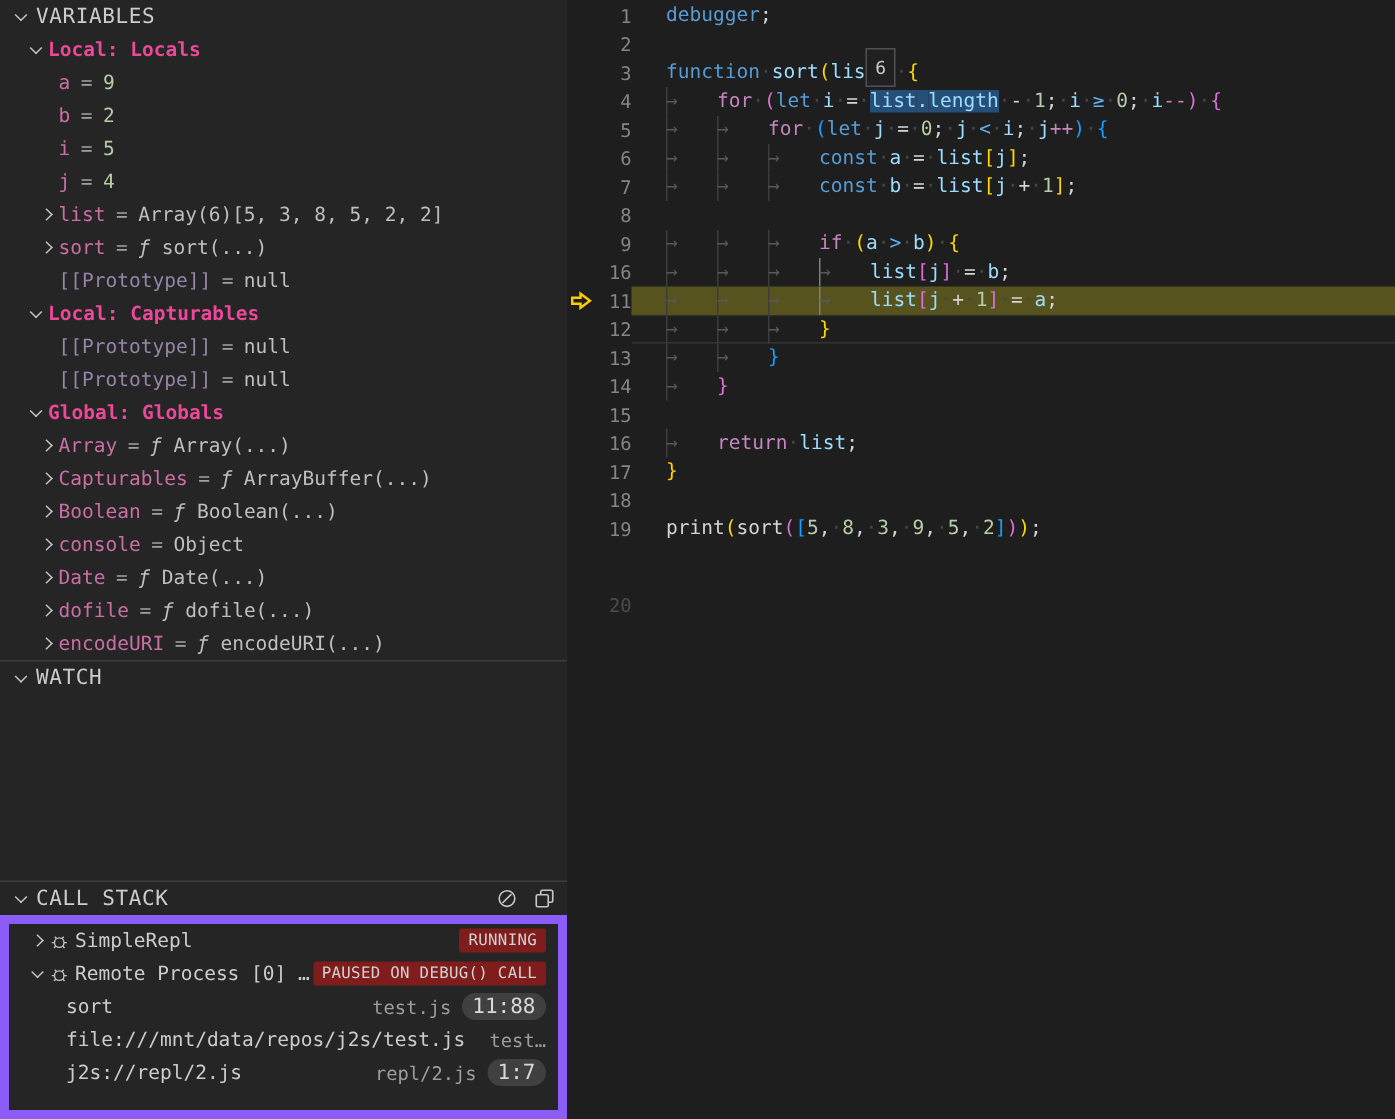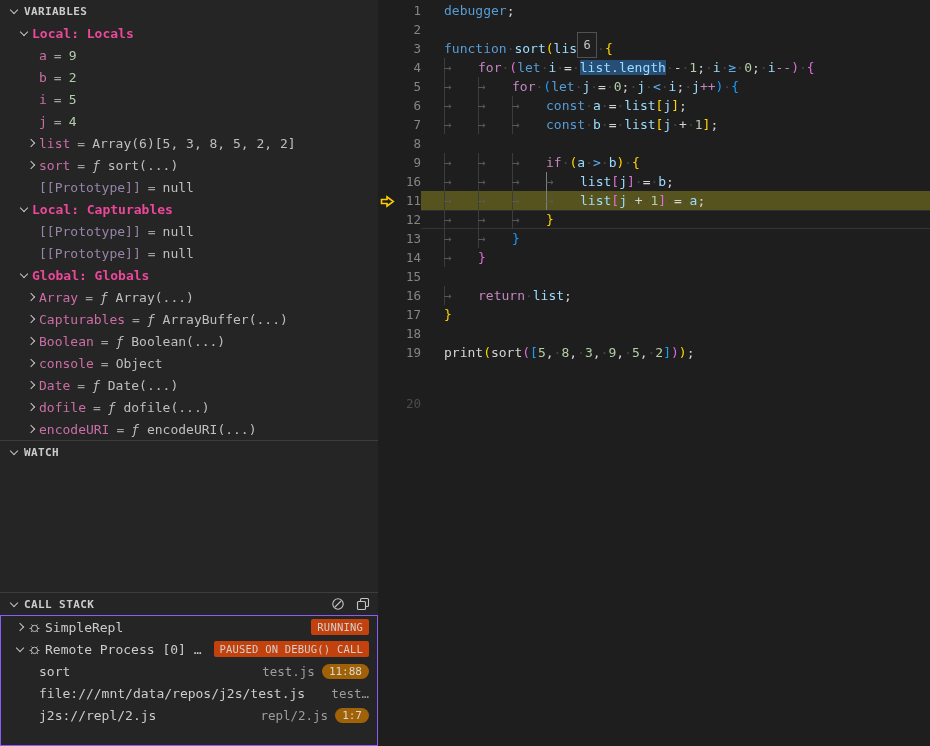--- a/index.html
+++ b/index.html
@@ -4,21 +4,21 @@
 <style>
   * { margin:0; padding:0; box-sizing:border-box; }
   html,body { width:930px; height:746px; overflow:hidden; background:#1e1e1e;
     font-family:"DejaVu Sans Mono", monospace; }
   .app { display:flex; width:930px; height:746px; }
 
   
   .sidebar { width:378px; flex:none; background:#252526; color:#cccccc;
     display:flex; flex-direction:column; }
   .pane-header { height:22px; flex:none; display:flex; align-items:center;
-    padding-left:7px; font-size:11px; font-weight:bold; letter-spacing:.4px; color:#cccccc; }
+    padding-left:7px; font-size:14px; font-weight:normal; letter-spacing:.4px; color:#cccccc; }
   .ph-title { margin-left:2px; }
   .hr { height:1px; flex:none; background:#3d3d40; }
   .watch-space { flex:1; }
 
   .chev { display:inline-block; width:15px; height:16px; position:relative; flex:none; }
   .chev::before { content:""; position:absolute; top:5px; left:4px; width:5px; height:5px;
     border-right:1.2px solid #c5c5c5; border-bottom:1.2px solid #c5c5c5;
     transform:rotate(-45deg); }
   .chev.down::before { transform:rotate(45deg); top:4px; }
   .chev-sp { display:inline-block; width:15px; flex:none; }
@@ -31,30 +31,30 @@
   .vname { color:#cb6ea6; }
   .pname { color:#9884a8; }
   .eq { color:#a0a0a0; margin:0 7px; }
   .val-gray { color:#bfbfbf; }
   .val-num { color:#b5cea8; }
   .val-fn { color:#bfbfbf; font-style:italic; }
 
   
   .cs-head-icons { margin-left:auto; margin-right:8px; display:flex; gap:11px; align-items:center; }
   .cs-head-icons svg { display:block; }
-  .cs-list { flex:1; border:1px solid #8b5cf6; overflow:hidden; }
+  .cs-list { flex:1; border:6px solid #8b5cf6; overflow:hidden; }
   .csrow { height:22px; display:flex; align-items:center; font-size:13px; color:#cccccc; white-space:pre; }
   .csrow.session { padding-left:12px; }
   .csrow.frame { padding-left:38px; }
   .bug { width:17px; flex:none; display:flex; align-items:center; }
   .cs-label { overflow:hidden; text-overflow:ellipsis; }
   .cs-right { margin-left:auto; margin-right:8px; display:flex; align-items:center; gap:7px; }
-  .tagbadge { font-size:10.5px; background:#c2410c; color:#d2d2d2; padding:2px 6px;
+  .tagbadge { font-size:10.5px; background:#7f1d1d; color:#d2d2d2; padding:2px 6px;
     border-radius:2px; letter-spacing:.2px; }
-  .pill { font-size:11px; background:#a16207; color:#d8d8d8; padding:1px 7px;
+  .pill { font-size:14px; background:#404040; color:#d8d8d8; padding:1px 7px;
     border-radius:9px; }
   .cs-file { color:#9d9da1; font-size:12.5px; }
 
   
   .editor { flex:1; background:#1e1e1e; padding-top:1px; position:relative; }
   .cl { display:flex; height:19px; line-height:19px; font-size:13px; position:relative; }
   .ln { width:43px; flex:none; text-align:right; color:#858585; font-size:12.5px;
     user-select:none; }
   .cl.dim .ln { color:#4d4d4d;margin-top:32px; }
   .code { flex:1; padding-left:23px; white-space:pre; color:#d4d4d4; }

